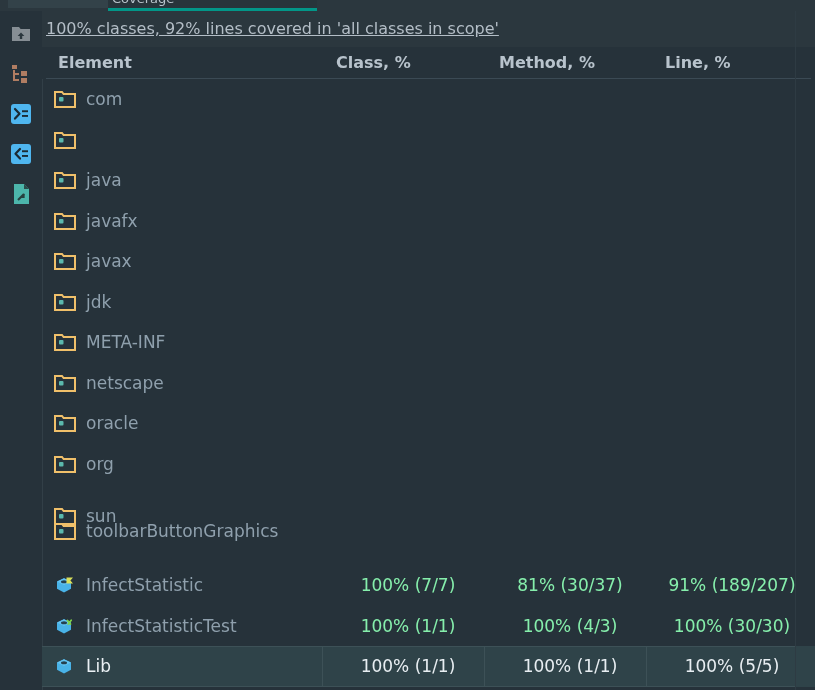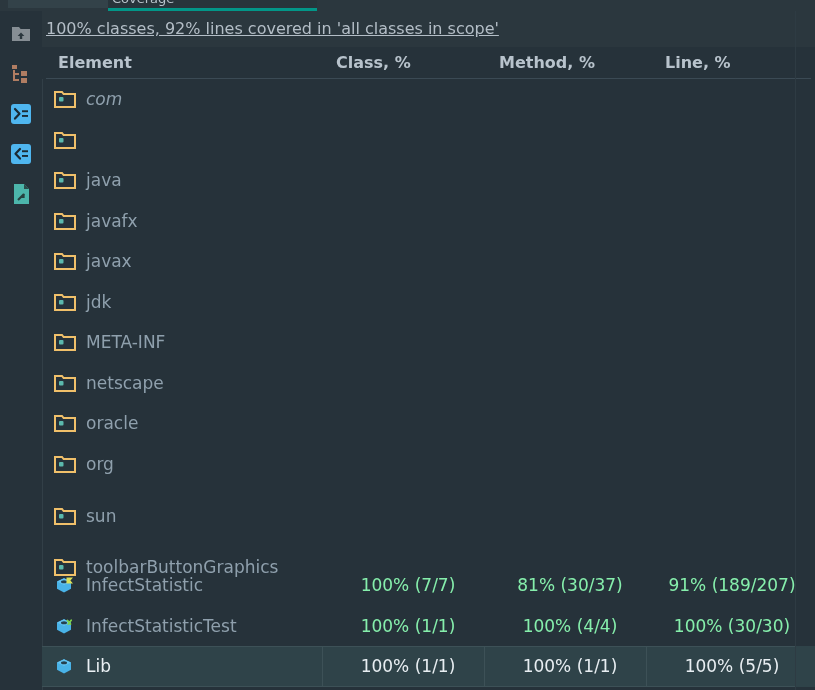--- a/index.html
+++ b/index.html
@@ -140,21 +140,21 @@
 
     <div class="thead">
       <div class="th" style="left:16px;">Element</div>
       <div class="th" style="left:294px;">Class, %</div>
       <div class="th" style="left:457px;">Method, %</div>
       <div class="th" style="left:623px;">Line, %</div>
       <div class="thline"></div>
     </div>
 
     <div class="rows" id="rows">
-        <div class="row" style="top: 0px; font-style: italic;">
+        <div class="row" style="top: 0px;">
           <span class="ricon"><svg width="22" height="19" viewBox="0 0 22 19">
               <path d="M1 2h7l1.6 2H21v13H1z" fill="none" stroke="#f0c06a" stroke-width="2"></path>
               <rect x="5" y="7" width="4.5" height="4.5" rx="1" fill="#5bb9ad"></rect>
             </svg></span>
           <div class="cell c-name name-folder">com</div>
           <div class="cell c1"></div>
           <div class="cell c2"></div>
           <div class="cell c3"></div>
         </div>
         <div class="row" style="top: 40.5px;">
@@ -249,21 +249,21 @@
         <div class="row" style="top: 417px;">
           <span class="ricon"><svg width="22" height="19" viewBox="0 0 22 19">
               <path d="M1 2h7l1.6 2H21v13H1z" fill="none" stroke="#f0c06a" stroke-width="2"></path>
               <rect x="5" y="7" width="4.5" height="4.5" rx="1" fill="#5bb9ad"></rect>
             </svg></span>
           <div class="cell c-name name-folder">sun</div>
           <div class="cell c1"></div>
           <div class="cell c2"></div>
           <div class="cell c3"></div>
         </div>
-        <div class="row" style="top: 468px;">
+        <div class="row" style="top: 432px;">
           <span class="ricon"><svg width="22" height="19" viewBox="0 0 22 19">
               <path d="M1 2h7l1.6 2H21v13H1z" fill="none" stroke="#f0c06a" stroke-width="2"></path>
               <rect x="5" y="7" width="4.5" height="4.5" rx="1" fill="#5bb9ad"></rect>
             </svg></span>
           <div class="cell c-name name-folder">toolbarButtonGraphics</div>
           <div class="cell c1"></div>
           <div class="cell c2"></div>
           <div class="cell c3"></div>
         </div>
         <div class="row" style="top: 486px;">
@@ -280,21 +280,21 @@
         </div>
         <div class="row" style="top: 526.5px;">
           <span class="ricon"><svg width="22" height="19" viewBox="0 0 22 19">
               <path d="M10 2.2l7 3.4v7.2l-7 3.6-7-3.6V5.6z" fill="#49b3e8"></path>
               <path d="M10 2.2l7 3.4-7 3.4-7-3.4z" fill="#63c3f2"></path>
               <ellipse cx="10" cy="5.8" rx="3" ry="1.5" fill="#24414f"></ellipse>
               <path d="M13.5 3.5l3 3.6M17.2 3.2l-3 3.8" stroke="#7fd14a" stroke-width="1.8" fill="none" stroke-linecap="round"></path>
             </svg></span>
           <div class="cell c-name name-class-test">InfectStatisticTest</div>
           <div class="cell c1">100% (1/1)</div>
-          <div class="cell c2">100% (4/4)</div>
+          <div class="cell c2">100% (4/3)</div>
           <div class="cell c3">100% (30/30)</div>
         </div>
         <div class="row selected" style="top: 567px;">
           <div class="hdiv-top"></div>
           <div class="hdiv-bot"></div>
           <div class="vdiv" style="left:280px;"></div>
           <div class="vdiv" style="left:442px;"></div>
           <div class="vdiv" style="left:604px;"></div>
           <span class="ricon"><svg width="22" height="19" viewBox="0 0 22 19">
               <path d="M10 2.2l7 3.4v7.2l-7 3.6-7-3.6V5.6z" fill="#49b3e8"></path>

